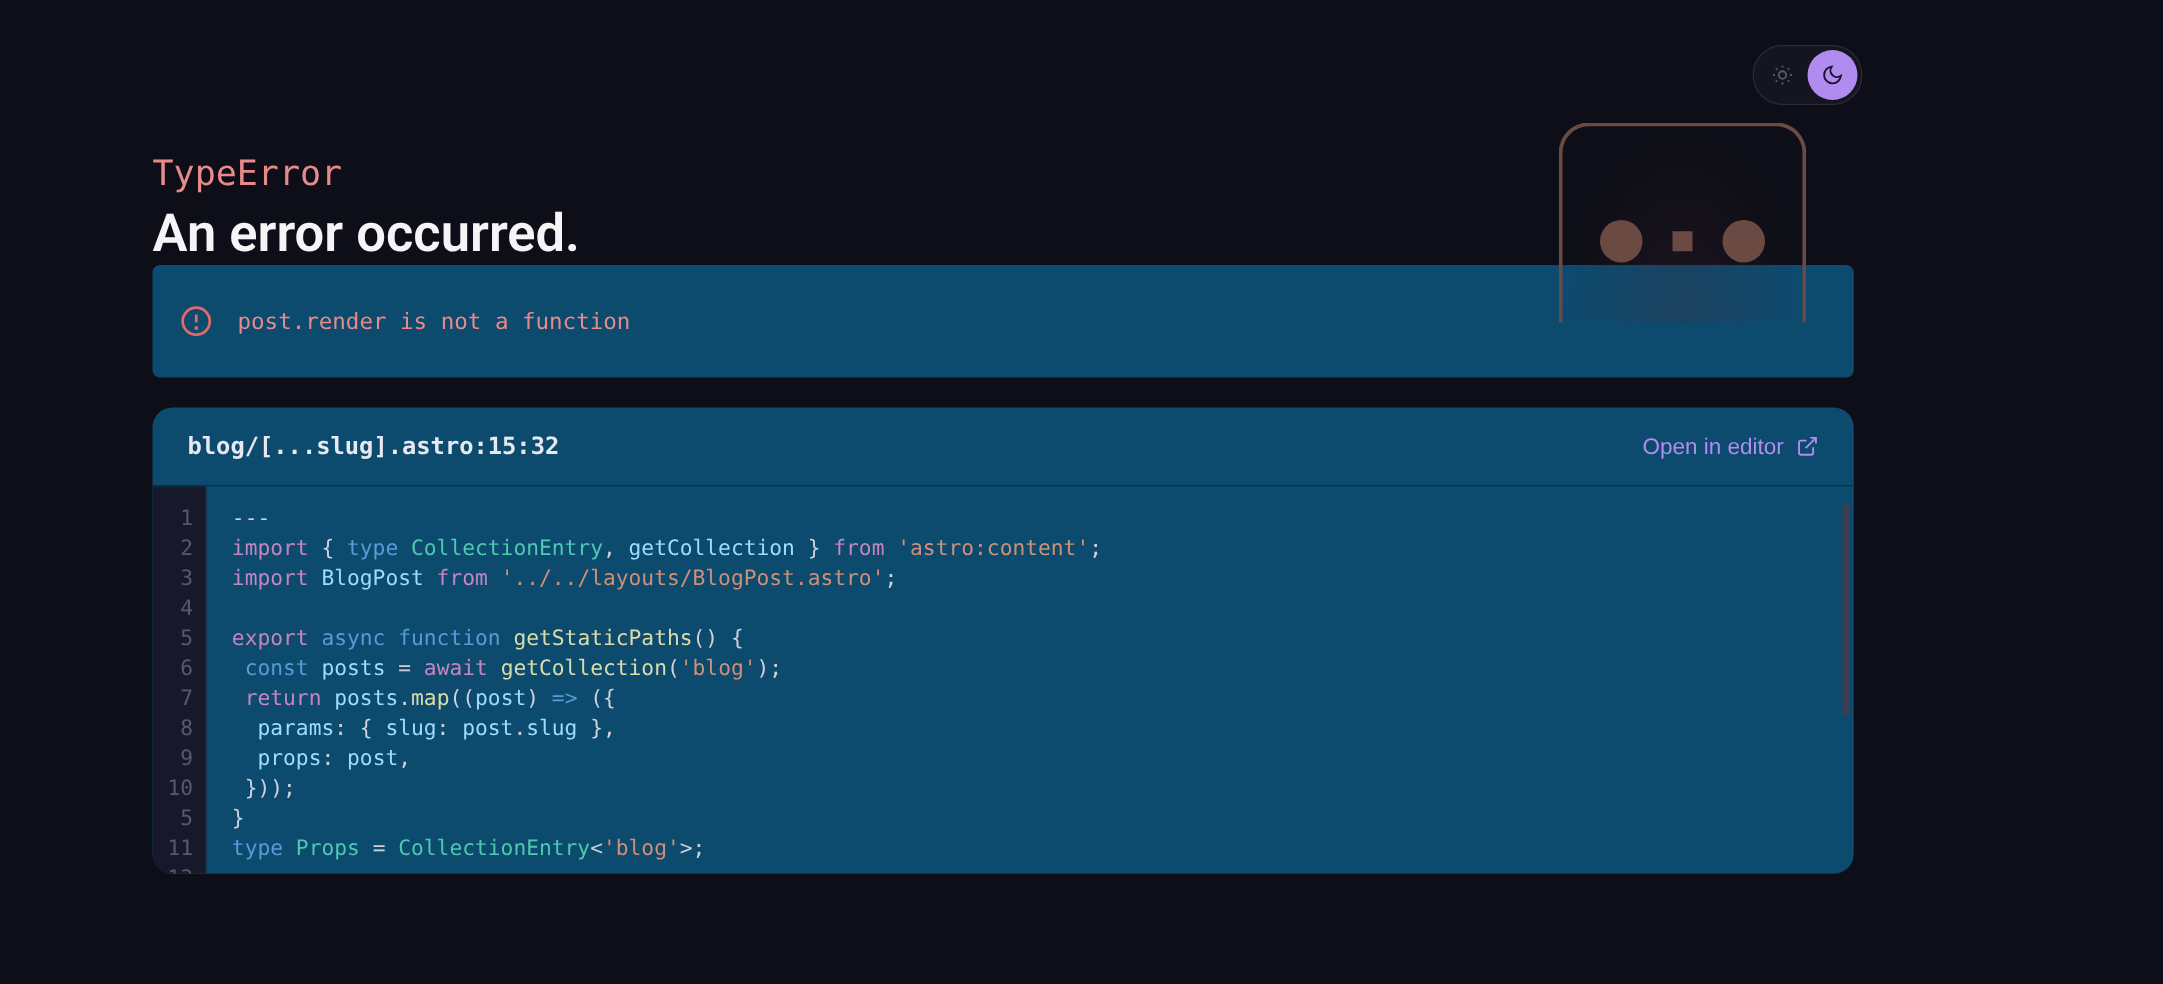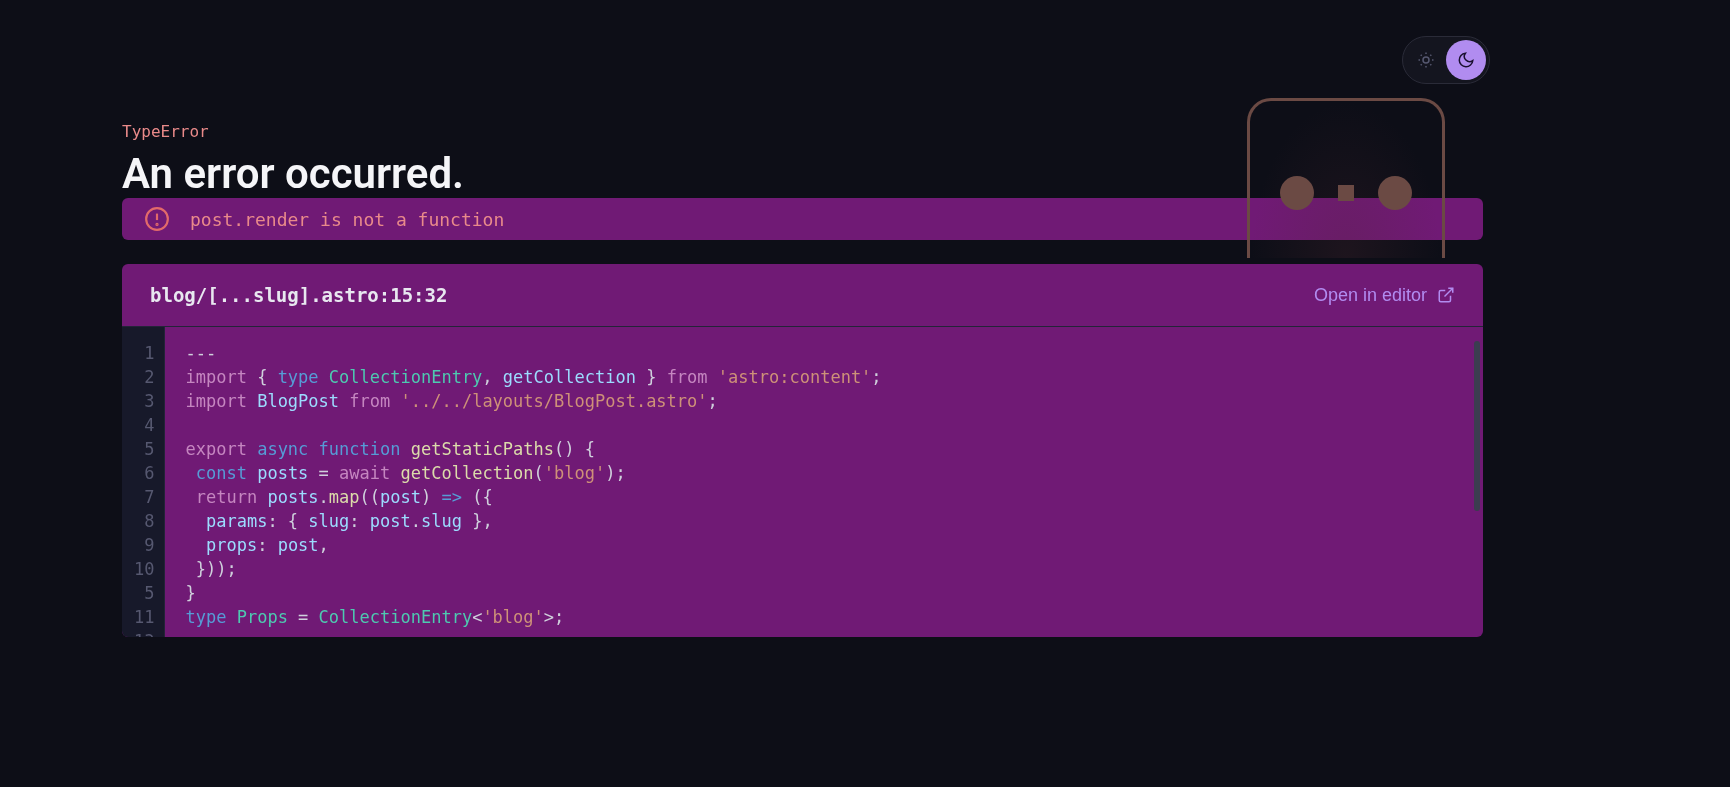--- a/index.html
+++ b/index.html
@@ -65,46 +65,46 @@
     top: 84px;
     left: 50%;
     transform: translateX(-50%);
   }
   .container {
     padding: 122px 248px 0 122px;
   }
   .error-type {
     font-family: ui-monospace, Menlo, Consolas, monospace;
     color: #e98a8a;
-    font-size: 16px;
+    font-size: 28px;
     margin-bottom: 8px;
   }
   .error-title {
     font-size: 42px;
     font-weight: 600;
     color: #f5f5f8;
   }
   .error-message {
-    background: #701a75;
+    background: #0c4a6e;
     border-radius: 6px;
-    padding: 8px 22px;
+    padding: 32px 22px;
     display: flex;
     align-items: center;
     gap: 20px;
     margin-bottom: 24px;
     width: 1361px;
   }
   .error-msg-text {
     font-family: ui-monospace, Menlo, Consolas, monospace;
     color: #e98a8a;
     font-size: 18px;
   }
   .code-panel {
-    background: #701a75;
-    border-radius: 6px;
+    background: #0c4a6e;
+    border-radius: 16px;
     width: 1361px;
     overflow: hidden;
   }
   .code-header {
     display: flex;
     align-items: center;
     justify-content: space-between;
     padding: 20px 28px;
     border-bottom: 1px solid #232438;
   }

